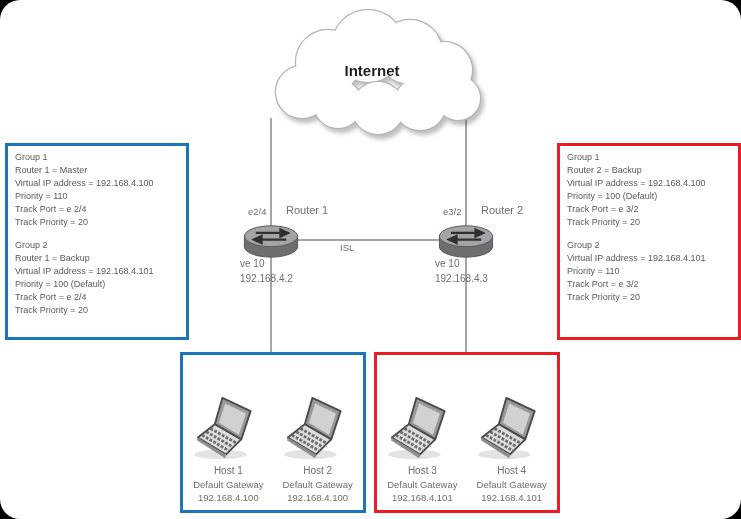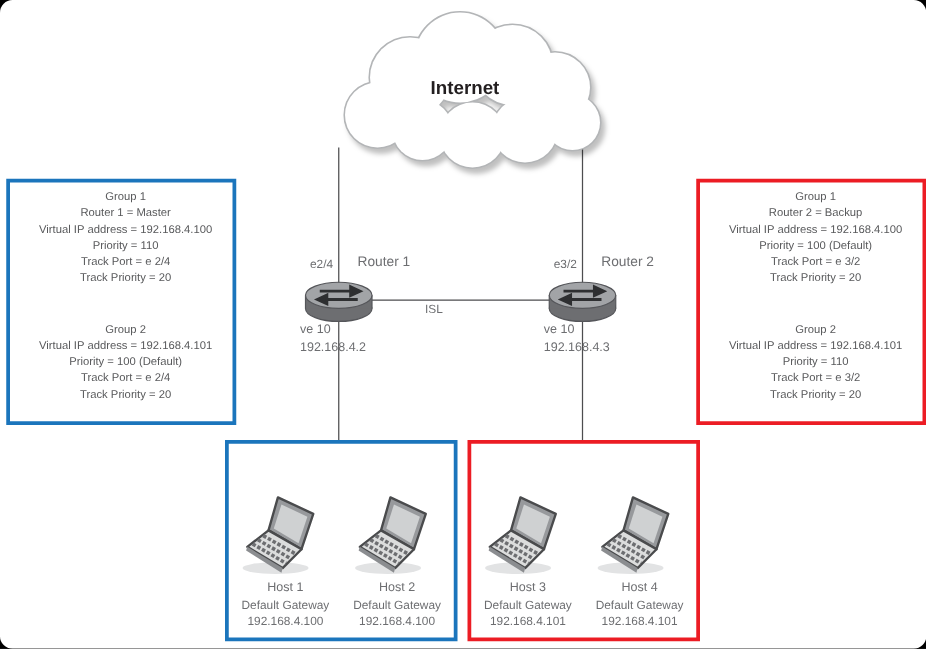--- a/index.html
+++ b/index.html
@@ -1,37 +1,37 @@
 <!DOCTYPE html>
 <html><head>
 <meta charset="utf-8">
 <style>
   html,body { margin:0; padding:0; background:#000; }
   .canvas {
     position:relative; width:741px; height:519px; background:#fff;
-    border-radius:10px; overflow:hidden;
+    border-radius:20px; overflow:hidden;
     font-family:"Liberation Sans", sans-serif;
   }
   .connectors { position:absolute; left:0; top:0; width:741px; height:519px; z-index:1; }
   .cloud { position:absolute; left:250px; top:0; width:244px; height:146px; z-index:2;
            filter: drop-shadow(3px 4px 2px rgba(0,0,0,0.25)); }
   .internet-label { position:absolute; left:250px; top:62px; width:244px; text-align:center;
            font-weight:bold; font-size:15px; color:#231f20; z-index:3; }
 
   .router-icon { position:absolute; width:62px; height:38px; z-index:3; }
   .small-label { position:absolute; font-size:9.5px; color:#6d6e71; z-index:4; white-space:nowrap; }
   .router-name { font-size:11px; }
   .ve-row { position:absolute; display:flex; gap:4px; font-size:10px; color:#6d6e71; z-index:4; white-space:nowrap;flex-direction:column; }
   .isl-label { left:340px; top:242px; width:56px; text-align:left; }
 
   .config-box { position:absolute; top:143px; width:171px; height:186px; padding:5px 0 0 7px;
-           z-index:2; font-size:9px; line-height:13.1px; color:#58595b; background:#fff;text-align:center; }
+           z-index:2; font-size:9px; line-height:13.1px; color:#58595b; background:#fff; }
   .config-box.blue { left:5px; border:3px solid #1b75bc; }
   .config-box.red  { left:557px; border:3px solid #ec1c24; }
-  .cfg-group + .cfg-group { margin-top:27px; }
+  .cfg-group + .cfg-group { margin-top:9px; }
   .cfg-line { white-space:nowrap; }
 
   .host-box { position:absolute; top:352px; width:180px; height:149px; z-index:2;
            display:flex; align-items:flex-end; justify-content:space-evenly; padding-bottom:6px; }
   .host-box.blue { left:180px; border:3px solid #1b75bc; }
   .host-box.red  { left:374px; border:3px solid #ec1c24; }
   .host { display:flex; flex-direction:column; align-items:center; width:88px; text-align:center; }
   .host svg { width:78px; height:66px; margin-bottom:2px; }
   .host-name { font-size:10px; color:#6d6e71; line-height:14px; }
   .host-line { font-size:9.5px; color:#6d6e71; line-height:13px; }
@@ -105,20 +105,21 @@
     <div class="cfg-group">
       <div class="cfg-line">Group 1</div>
       <div class="cfg-line">Router 1 = Master</div>
       <div class="cfg-line">Virtual IP address = 192.168.4.100</div>
       <div class="cfg-line">Priority = 110</div>
       <div class="cfg-line">Track Port = e 2/4</div>
       <div class="cfg-line">Track Priority = 20</div>
     </div>
     <div class="cfg-group">
       <div class="cfg-line">Group 2</div>
+      <div class="cfg-line">Router 1 = Backup</div>
       <div class="cfg-line">Virtual IP address = 192.168.4.101</div>
       <div class="cfg-line">Priority = 100 (Default)</div>
       <div class="cfg-line">Track Port = e 2/4</div>
       <div class="cfg-line">Track Priority = 20</div>
     </div>
   </div>
 
   <div class="config-box red">
     <div class="cfg-group">
       <div class="cfg-line">Group 1</div>

